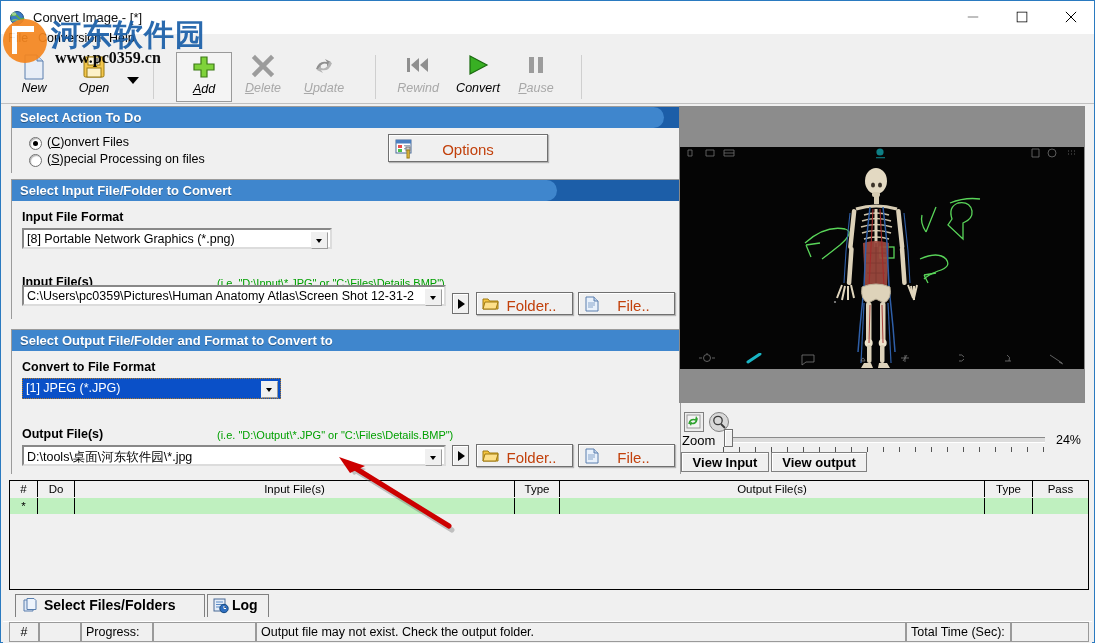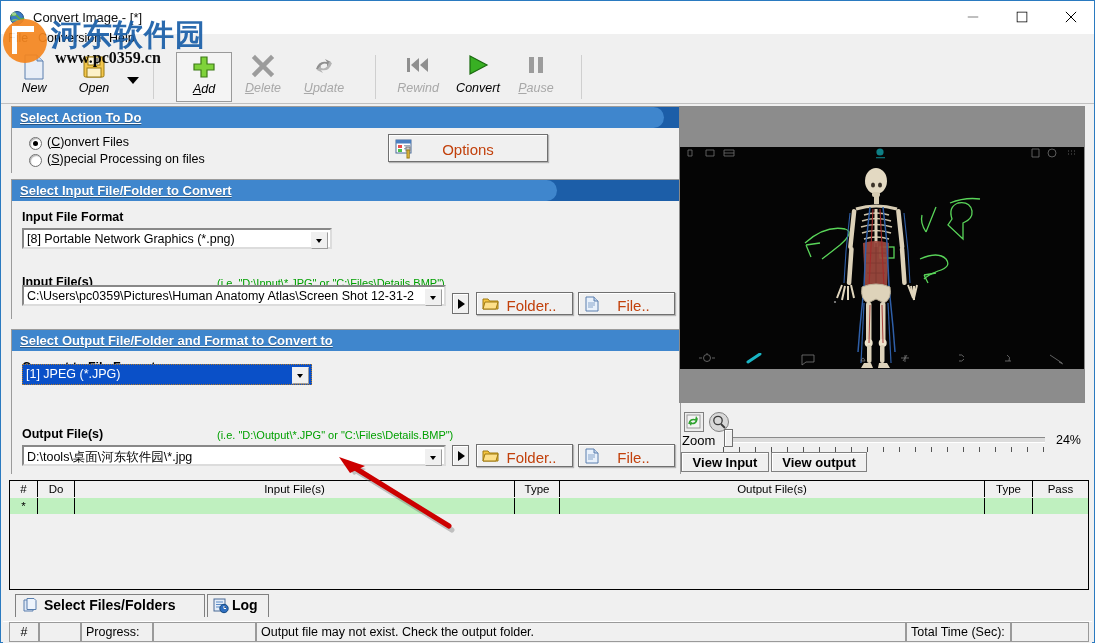--- a/index.html
+++ b/index.html
@@ -46,21 +46,21 @@
   .tsep{position:absolute;top:6px;width:1px;height:44px;background:#cfcfcf;}
   .caret{position:absolute;top:28px;left:126px;width:0;height:0;
          border-left:6px solid transparent;border-right:6px solid transparent;border-top:7px solid #000;}
 
   
   .gp{position:absolute;background:#f0f0f0;border:1px solid #9b9b9b;box-sizing:border-box;}
   .gp-head{position:relative;height:21px;background:#1c5ea8;overflow:hidden;}
   .gp-head .cap{position:absolute;left:0;top:0;height:21px;background:#3f86cd;
                 border-radius:0 11px 11px 0;}
   .gp-head .ttl{position:absolute;left:8px;top:3px;font-size:13px;font-weight:bold;color:#fff;
-                z-index:2;white-space:nowrap;text-shadow:0 1px 0 rgba(0,0,0,.35);text-decoration:underline;}
+                z-index:2;white-space:nowrap;text-shadow:0 1px 0 rgba(0,0,0,.35);}
   .gp-body{position:relative;background:#f0f0f0;}
 
   .lbl{position:absolute;font-size:12.5px;font-weight:bold;color:#000;white-space:nowrap;}
   .hint{position:absolute;font-size:11px;color:#00a000;white-space:nowrap;}
 
   
   .cbo{position:absolute;height:21px;border:2px inset #dcdcdc;background:#fff;box-sizing:border-box;}
   .cbo .txt{position:absolute;left:3px;top:2px;font-size:12.5px;white-space:nowrap;overflow:hidden;}
   .cbo .arw{position:absolute;right:2px;top:2px;width:15px;height:15px;background:#f0f0f0;
             border:1px outset #f0f0f0;}
@@ -339,21 +339,21 @@
     </div>
   </div>
 
   <div class="gp" style="left:10px;top:328px;width:670px;height:145px;">
     <div class="gp-head">
       <div class="cap" style="width:668px;border-radius:0;"></div>
       <div class="ttl">Select Output File/Folder and Format to Convert to</div>
     </div>
     <div class="gp-body" style="height:123px;">
       <span class="lbl" style="left:10px;top:9px;">Convert to File Format</span>
-      <div class="cbo sel" style="left:10px;top:13px;width:290px;">
+      <div class="cbo sel" style="left:10px;top:27px;width:259px;">
         <span class="txt">[1] JPEG (*.JPG)</span>
         <span class="arw" style="background:#f0f0f0;"></span>
       </div>
 
       <span class="lbl" style="left:10px;top:76px;">Output File(s)</span>
       <span class="hint" style="left:205px;top:78px;">(i.e. "D:\Output\*.JPG"  or "C:\Files\Details.BMP")</span>
 
       <div class="cbo" style="left:10px;top:94px;width:424px;">
         <span class="txt" style="width:400px;">D:\tools\桌面\河东软件园\*.jpg</span>
         <span class="arw"></span>

